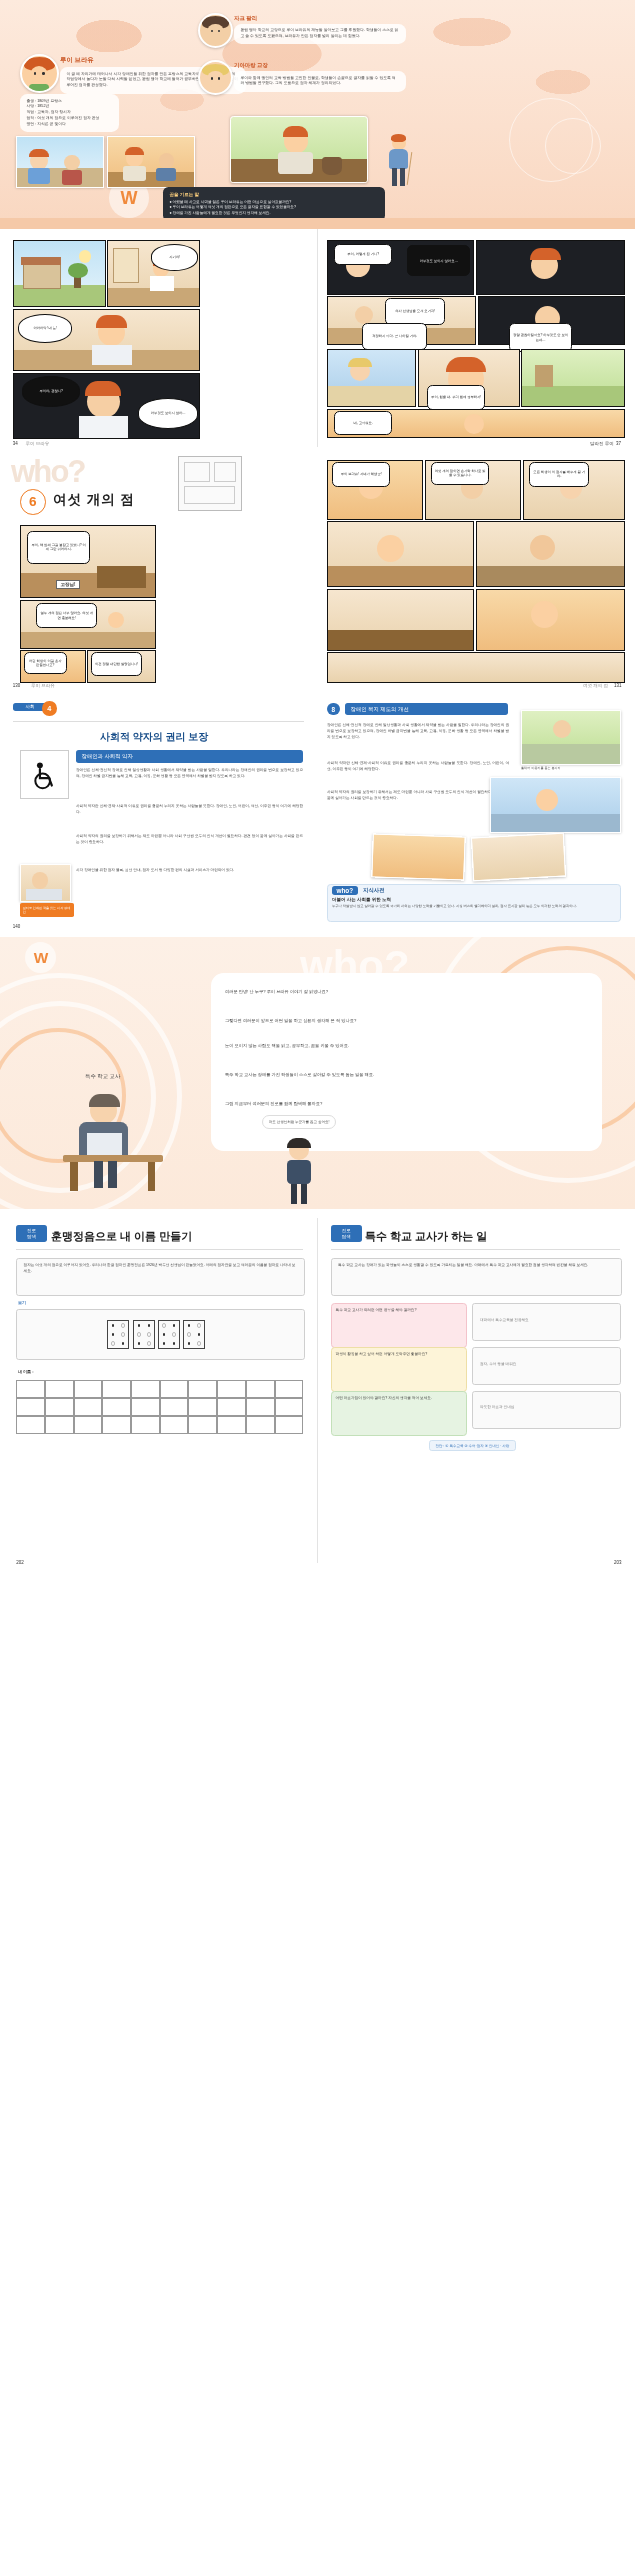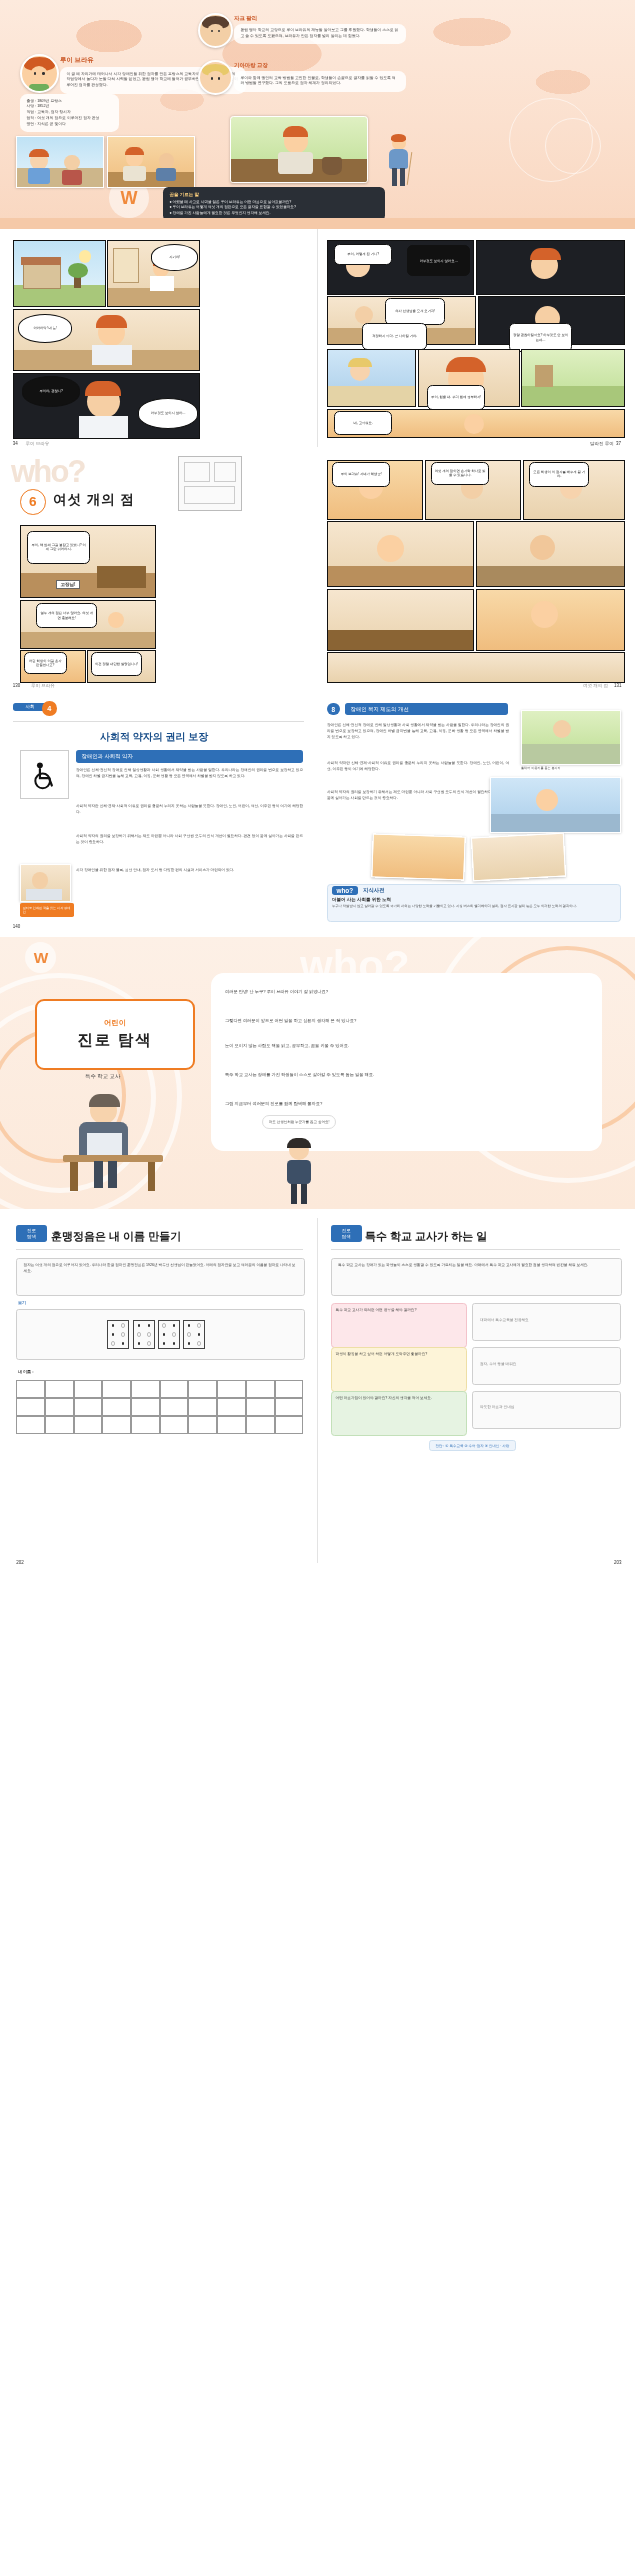--- a/index.html
+++ b/index.html
@@ -399,24 +399,20 @@
 
 <div class="spread s5">
   <div class="arcs" style="left:-64px;top:36px;width:236px;height:236px;"></div>
   <div class="arcs" style="left:-36px;top:64px;width:182px;height:182px;"></div>
   <div class="arcsO" style="left:-9px;top:91px;width:127px;height:127px;"></div>
   <div class="arcs" style="left:427px;top:-36px;width:272px;height:272px;"></div>
   <div class="arcsO" style="left:472px;top:9px;width:182px;height:182px;"></div>
   <div style="position:absolute;left:25.4px;top:5.4px;width:31px;height:31px;border-radius:50%;background:rgba(255,255,255,.6);color:#f08a3c;font-size:15.4px;font-weight:bold;display:flex;align-items:center;justify-content:center;">W</div>
   <div style="position:absolute;left:300px;top:5.4px;font-size:42px;color:rgba(255,255,255,.7);font-weight:bold;">who?</div>
 
-  <div class="titleFrame" style="left:35px;top:62px;width:156px;height:67px;">
-    <div class="t1">어린이</div>
-    <div class="t2">진로 탐색</div>
-  </div>
   <div style="position:absolute;left:85px;top:136px;font-size:5.4px;color:#444;">특수 학교 교사</div>
 
   <div style="position:absolute;left:54px;top:160px;width:118px;height:94px;">
     <div style="position:absolute;left:36px;top:0;width:27px;height:27px;border-radius:50%;background:#f7d3ad;"></div>
     <div style="position:absolute;left:35px;top:-2.7px;width:31px;height:12.7px;border-radius:11px 11px 0 0;background:#6d6257;"></div>
     <div style="position:absolute;left:25.4px;top:25.4px;width:49px;height:38px;background:#5d6b7d;border-radius:7.3px 7.3px 1.8px 1.8px;"></div>
     <div style="position:absolute;left:33px;top:36px;width:35px;height:23.6px;background:#e9edf2;"></div>
     <div style="position:absolute;left:9px;top:58px;width:100px;height:7.3px;background:#b98f5c;border-radius:1.8px;"></div>
     <div style="position:absolute;left:16.3px;top:65px;width:7.3px;height:29px;background:#8a6434;"></div>
     <div style="position:absolute;left:94px;top:65px;width:7.3px;height:29px;background:#8a6434;"></div>
@@ -439,21 +435,21 @@
     <div style="position:absolute;left:23px;top:44px;width:6.4px;height:20px;background:#2f3844;"></div>
   </div>
   <div style="position:absolute;left:262px;top:178px;width:65px;background:#fff;border:0.9px solid #ddd;border-radius:7.3px;font-size:3.5px;line-height:1.45;padding:3.6px;color:#333;text-align:center;">저도 선생님처럼 누군가를 돕고 싶어요!</div>
 </div>
 
 <div class="spread s6">
   <div class="vdiv" style="left:317px;top:9px;height:345px;"></div>
 
   <div class="tagbox" style="left:16.3px;top:16.3px;width:27px;white-space:pre-line;">진로
 탐색</div>
-  <div class="acttitle" style="left:51px;top:20px;">훈맹정음은 내 이름 만들기</div>
+  <div class="acttitle" style="left:51px;top:20px;">훈맹정음으로 내 이름 만들기</div>
   <div class="divline" style="left:16.3px;top:40px;width:287px;"></div>
 
   <div class="actbox" style="left:16.3px;top:49px;width:287px;height:36px;"></div>
   <div style="position:absolute;left:23.6px;top:54px;width:272px;font-size:3.6px;line-height:1.6;color:#333;">점자는 여섯 개의 점으로 이루어져 있어요. 우리나라 한글 점자인 훈맹정음은 1926년 박두성 선생님이 만들었어요. 아래의 점자표를 보고 여러분의 이름을 점자로 나타내 보세요.</div>
 
   <div style="position:absolute;left:18px;top:91px;font-size:4px;color:#2e6fb7;font-weight:bold;">보기</div>
   <div class="actbox" style="left:16.3px;top:100px;width:287px;height:49px;"></div>
 
   <div class="brailleCell" style="left:107px;top:111px;width:20px;height:27px;">
     <div class="dot"></div>

